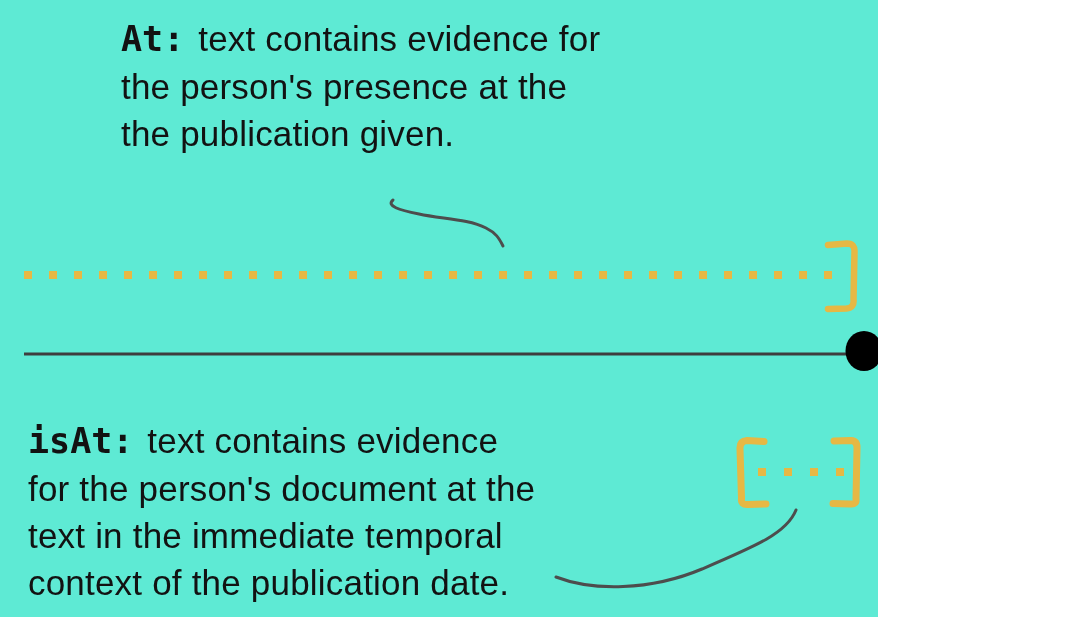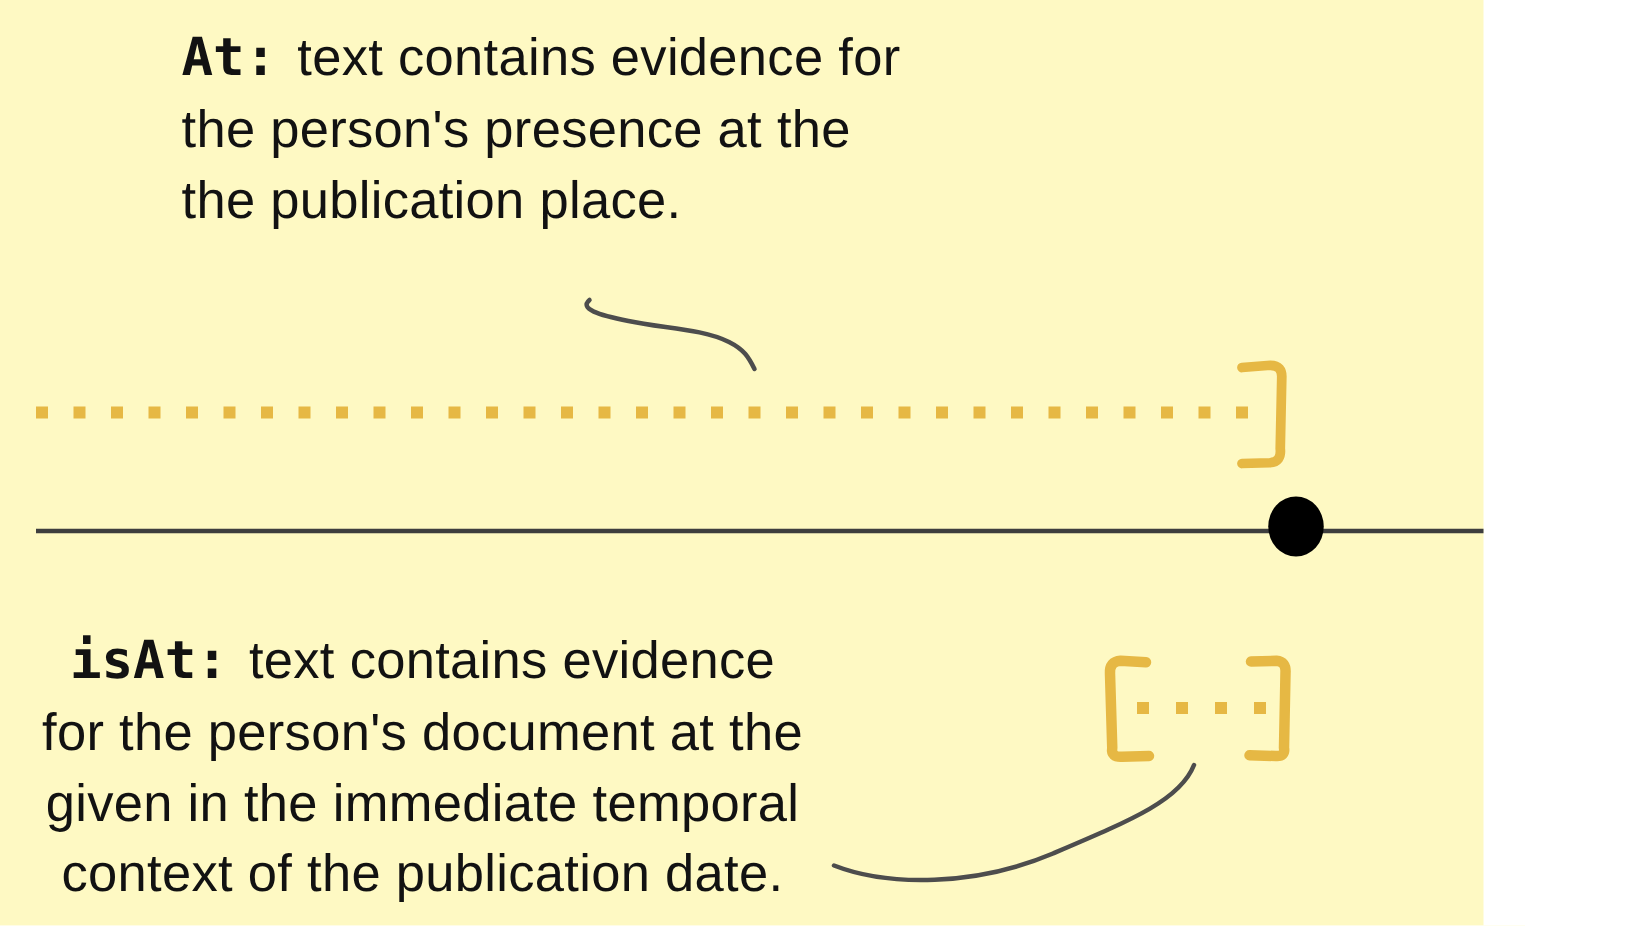--- a/index.html
+++ b/index.html
@@ -2,23 +2,23 @@
 <html><head>
 <meta charset="utf-8">
 <style>
   html, body {
     margin: 0;
     padding: 0;
     background: #ffffff;
   }
   .canvas {
     position: relative;
-    width: 989px;
+    width: 878px;
     height: 617px;
-    background: #fef9c3;
+    background: #5eead4;
     overflow: hidden;
     font-family: "Liberation Sans", sans-serif;
     color: #111111;
   }
   .svg-layer {
     position: absolute;
     left: 0;
     top: 0;
     width: 1089px;
     height: 617px;
@@ -37,21 +37,20 @@
     margin-right: 14px;
     letter-spacing: 0;
   }
   .annotation--at {
     left: 121px;
     top: 15px;
   }
   .annotation--isat {
     left: 28px;
     top: 417px;
-    text-align: center;
   }
   .axis-label {
     position: absolute;
     left: 637px;
     top: 377px;
     font-size: 34px;
     line-height: 36px;
     color: #6f6f6f;
     white-space: nowrap;
   }
@@ -82,26 +81,26 @@
     <path d="M 834 441 L 851 440.5 Q 857.5 441 857 448.5 L 856 498.5 Q 857 504.5 850.5 504 L 833 503.5" fill="none" stroke="#E6B844" stroke-width="7" stroke-linecap="round" stroke-linejoin="round"></path>
 
     <path d="M 556 577 C 592 591, 650 591, 702 569 C 756 546, 787 533, 796 510" fill="none" stroke="#4d4d4d" stroke-width="3" stroke-linecap="round"></path>
   </svg>
 
   <div class="annotation annotation--at">
     <div>
       <span class="mono-label">At:</span><span>text contains evidence for</span>
     </div>
     <div>the person's presence at the</div>
-    <div>the publication place.</div>
+    <div>the publication given.</div>
   </div>
 
 
   <div class="annotation annotation--isat">
     <div>
       <span class="mono-label">isAt:</span><span>text contains evidence</span>
     </div>
     <div>for the person's document at the</div>
-    <div>given in the immediate temporal</div>
+    <div>text in the immediate temporal</div>
     <div>context of the publication date.</div>
   </div>
 
 </div>
 
 </body></html>

